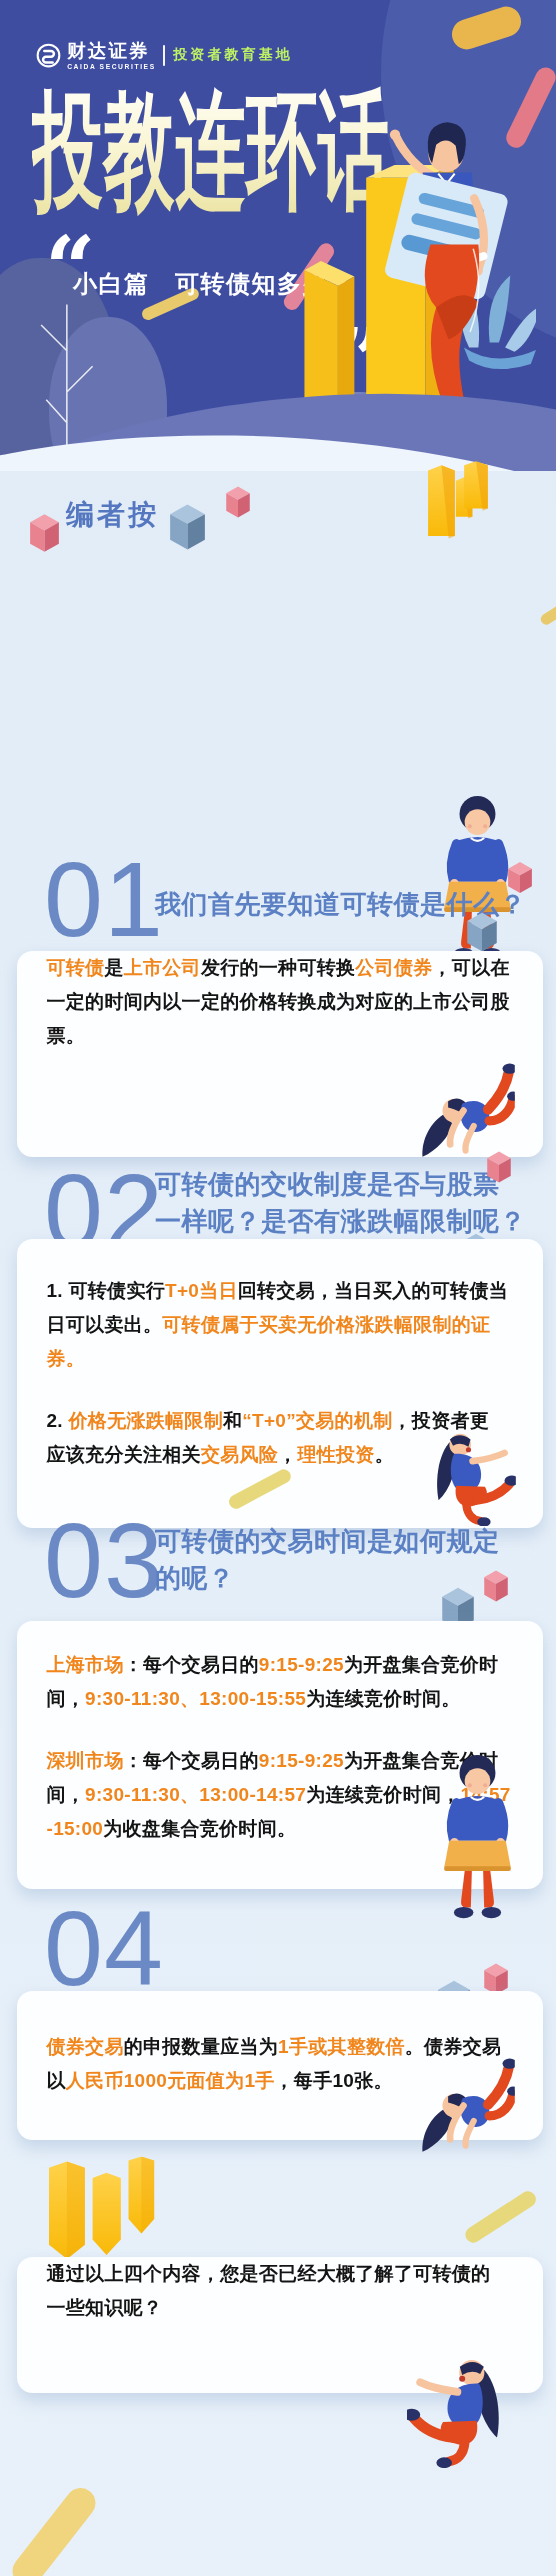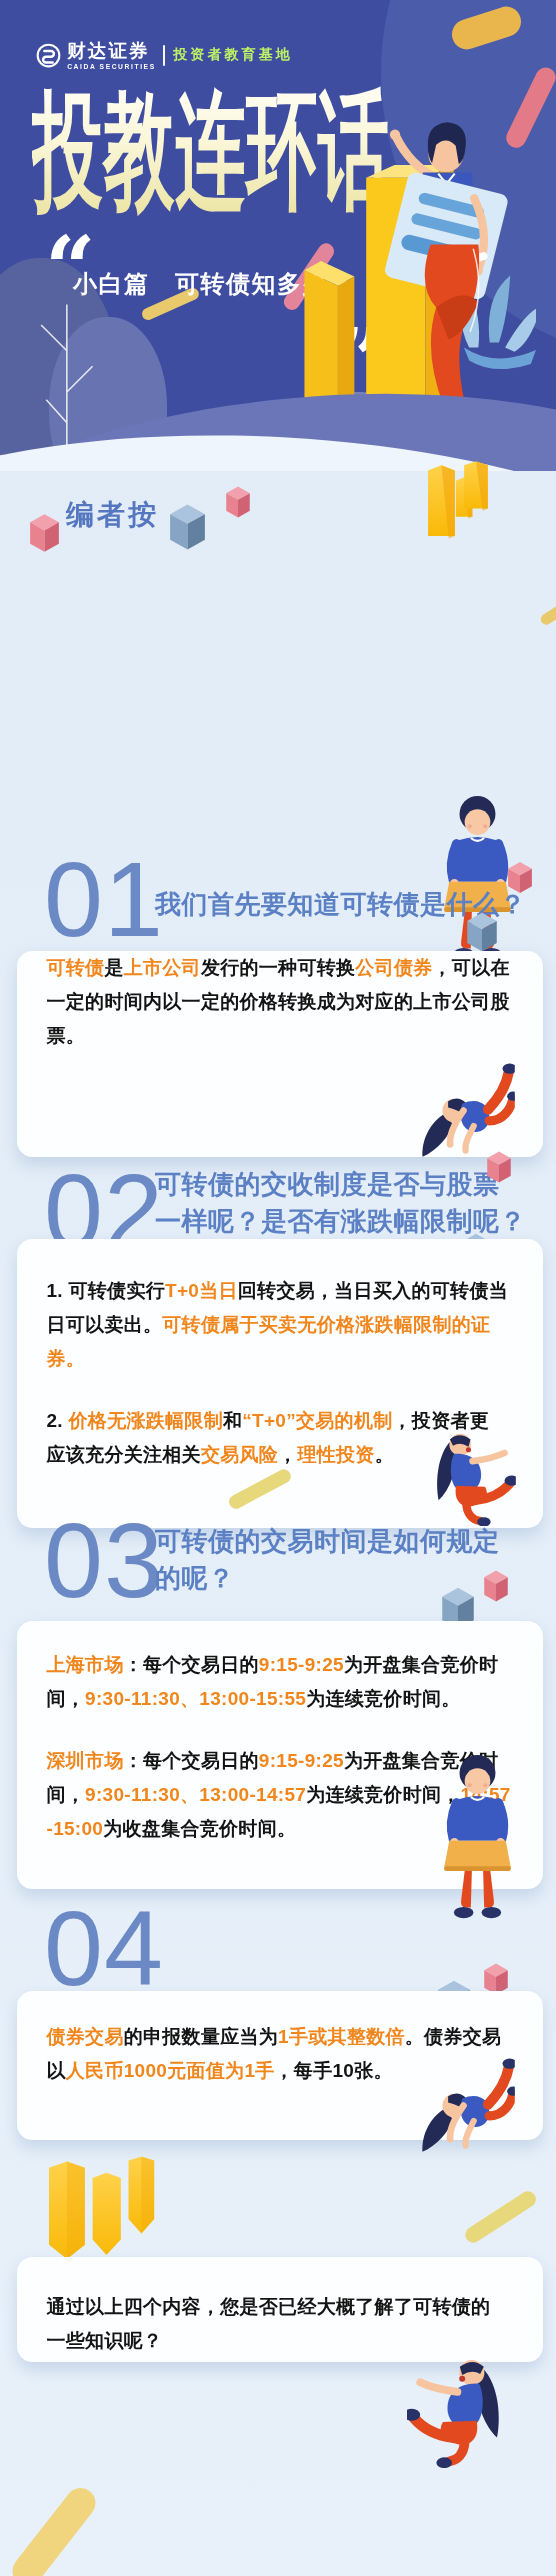--- a/index.html
+++ b/index.html
@@ -289,34 +289,34 @@
     </svg>
 
   <div class="sec-num" style="top:1895px;">04</div>
   <svg class="cube" style="left:438px;top:1980px" width="32" height="43" viewBox="0 0 62 84">
       <use href="#cube-blue"></use>
     </svg>
   <svg class="cube" style="left:484px;top:1963px" width="24" height="32" viewBox="0 0 46 62">
       <use href="#cube-pink"></use>
     </svg>
 
-  <section class="card" style="top:1991px;height:149px;padding-top:29px;">
+  <section class="card" style="top:1991px;height:149px;padding-top:39px;">
     <p><span class="hl">债券交易</span><span>的申报数量应当为</span><span class="hl">1手或其整数倍</span><span>。债券交易
 以</span><span class="hl">人民币1000元面值为1手</span><span>，每手10张。</span></p>
   </section>
   <svg class="fig" style="left:412px;top:2043px" width="103" height="118" viewBox="0 0 200 230">
       <use href="#fig-dive"></use>
     </svg>
 
   <svg class="fig" style="left:49px;top:2156px" width="118" height="124" viewBox="0 0 230 240">
       <use href="#gold-bars-down"></use>
     </svg>
   <div class="streak" style="left:460px;top:2209px;width:81px;height:15.5px;background:#e8d87c;transform:rotate(-33deg);"></div>
 
-  <section class="card" style="top:2257px;height:105px;padding-top:33px;">
+  <section class="card" style="top:2257px;height:136px;">
     <p>通过以上四个内容，您是否已经大概了解了可转债的
 一些知识呢？</p>
   </section>
   <svg class="fig" style="left:407px;top:2347px;transform:scaleX(-1);" width="108" height="121" viewBox="0 0 210 235">
       <use href="#fig-run"></use>
     </svg>
 
   <div class="streak" style="left:39px;top:2479px;width:30px;height:116px;background:#f0d47e;transform:rotate(38deg);"></div>
 
 </div>

